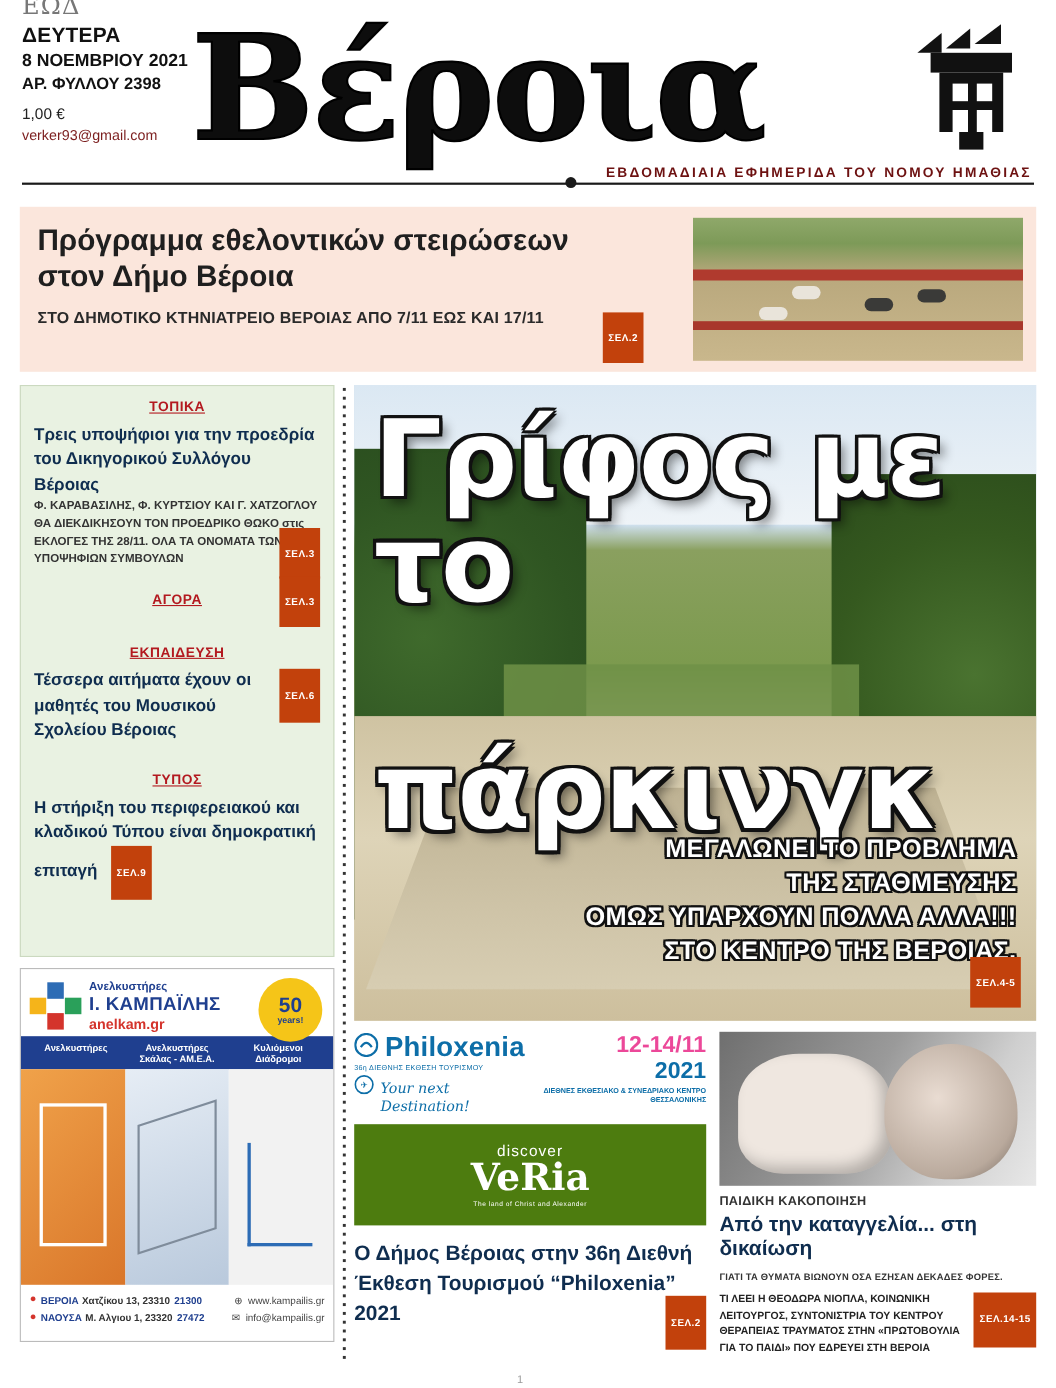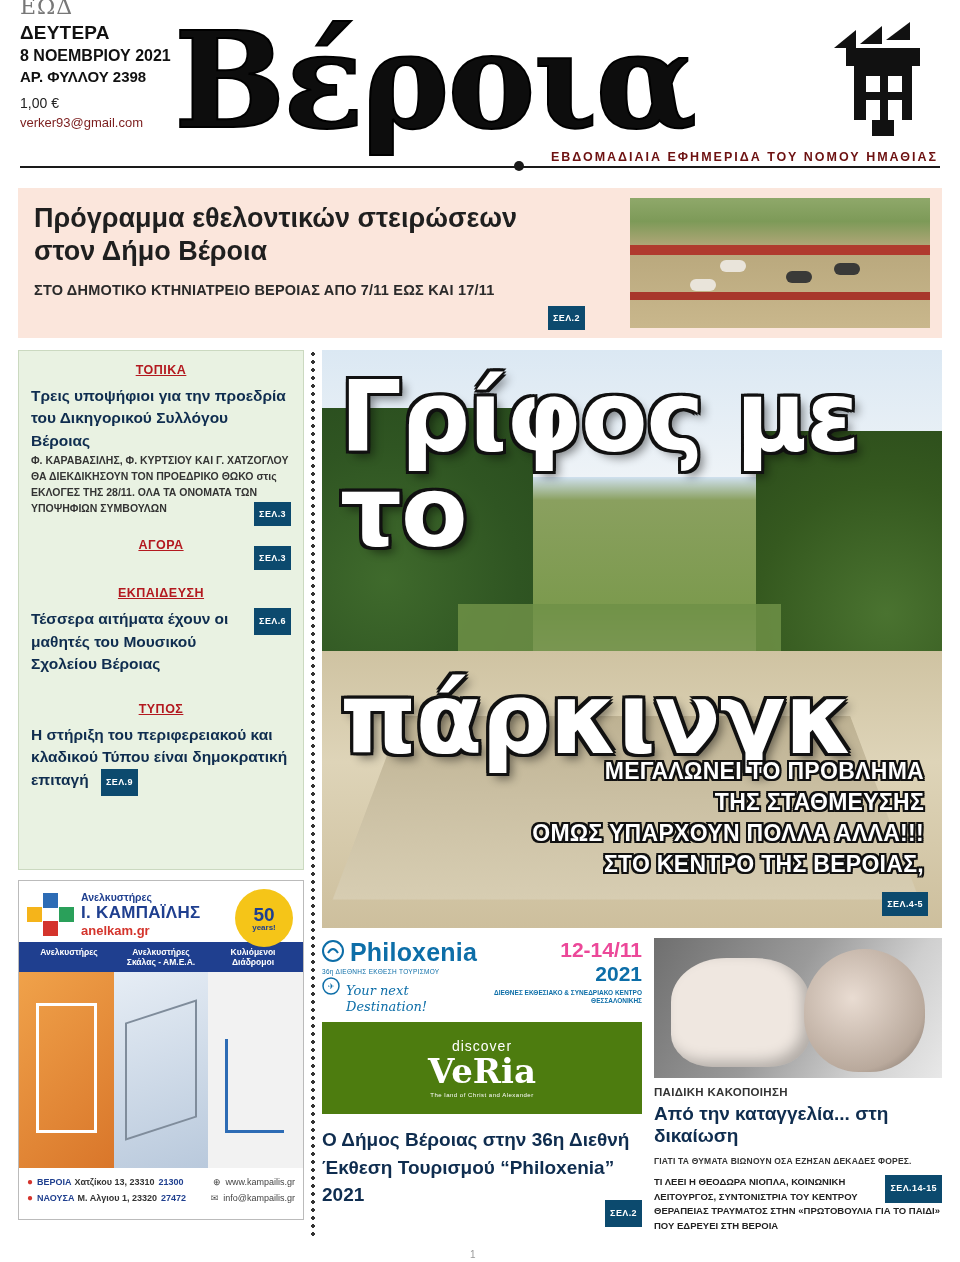--- a/index.html
+++ b/index.html
@@ -78,22 +78,22 @@
     background: linear-gradient(#8fa86a 0%, #7d9a58 18%, #b9a87d 40%, #c9b78c 100%);
     position: relative; overflow: hidden;
   }
   .banner-img .road {
     position: absolute; left: 0; right: 0; top: 36%; height: 10px; background: #b03a2e;
   }
   .banner-img .road2 { position:absolute; left:0; right:0; top:72%; height:8px; background:#a8372b; }
   .banner-img .dog { position: absolute; width: 26px; height: 12px; background: #e9e4da; border-radius: 6px; }
   .banner-img .dog2 { background:#3a3a38; }
   .tag {
-    display: inline-block; background: #0c4a6e; color: #fff; font-size: 9px;
-    font-weight: bold; padding: 7px 5px; letter-spacing: .4px;
+    display: inline-block; background: #c2410c; color: #fff; font-size: 9px;
+    font-weight: bold; padding: 18px 5px; letter-spacing: .4px;
   }
   .banner-tag { position: absolute; left: 530px; bottom: 8px; }
 
   
   .grid { display: flex; margin: 12px 4px 0 4px; }
   .col-left { width: 286px; }
   .divider {
     width: 18px;
     background-image: radial-gradient(circle, #333 1.6px, transparent 1.7px);
     background-size: 8px 8px;

